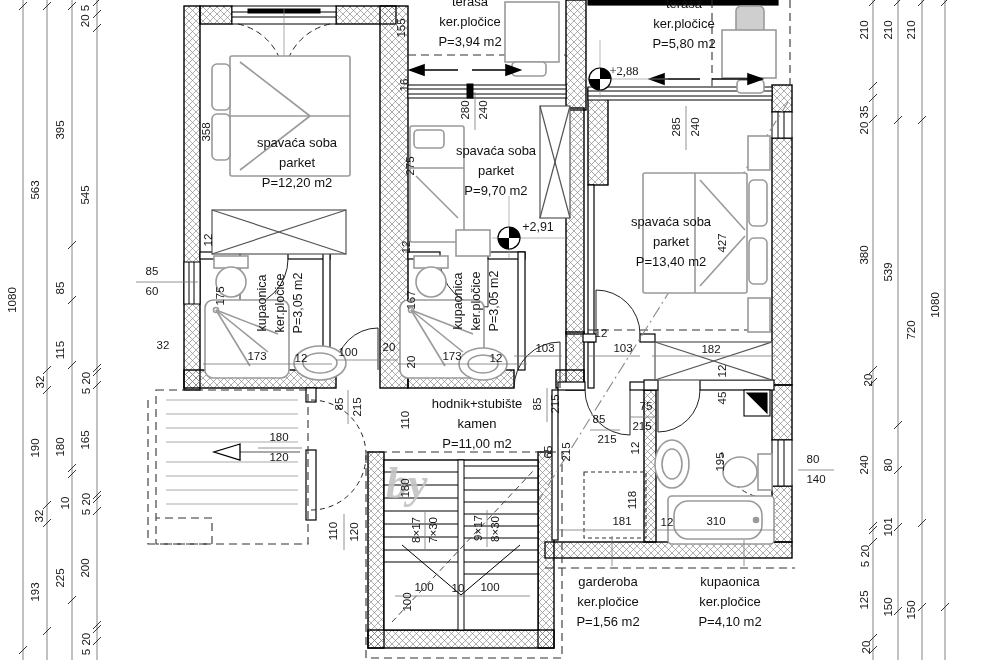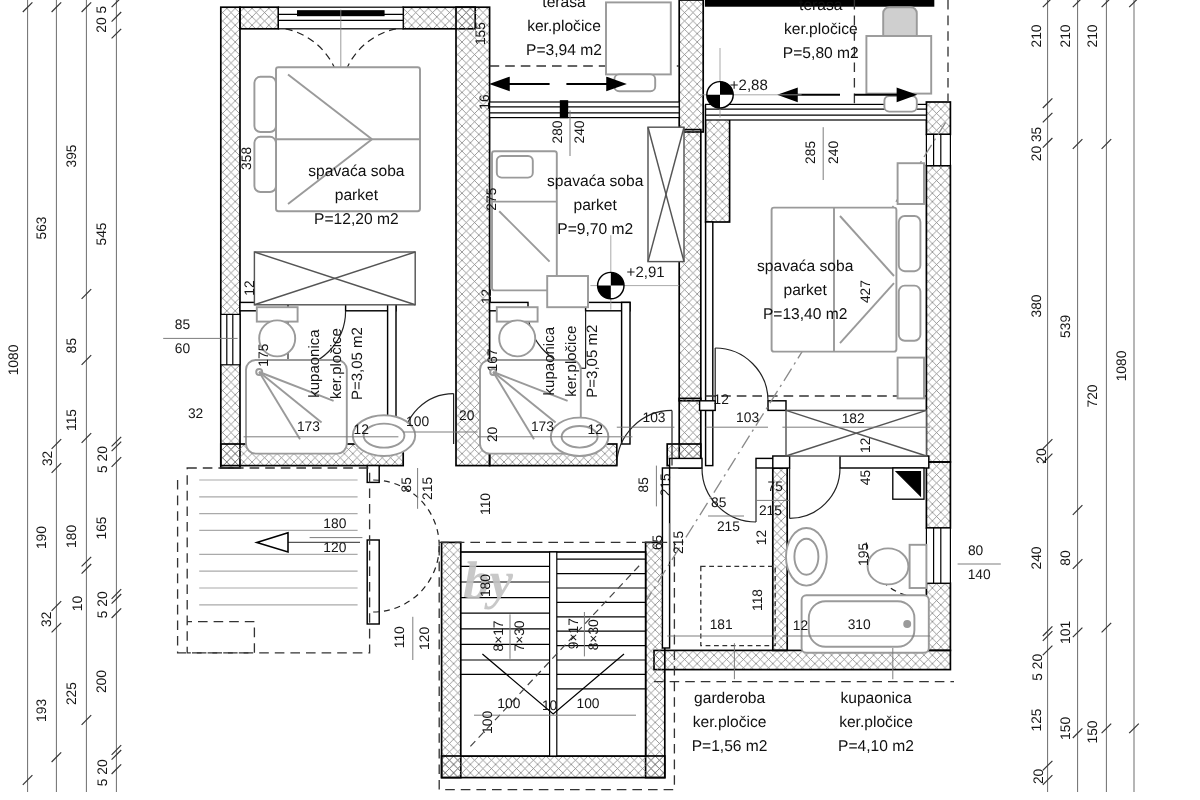--- a/index.html
+++ b/index.html
@@ -467,39 +467,39 @@
       <span class="dim" style="left: 601px; top: 334px;">12</span>
       <span class="dim" style="left: 545px; top: 349px;">103</span>
       <span class="dim" style="left: 623px; top: 349px;">103</span>
       <span class="dim" style="left: 711px; top: 350px;">182</span>
       <span class="dim" style="left: 723px; top: 371px; transform: translate(-50%, -50%) rotate(-90deg);">12</span>
       <span class="dim" style="left: 723px; top: 398px; transform: translate(-50%, -50%) rotate(-90deg);">45</span>
       <span class="dim" style="left: 721px; top: 462px; transform: translate(-50%, -50%) rotate(-90deg);">195</span>
       <span class="dim" style="left: 813px; top: 460px;">80</span>
       <span class="dim" style="left: 816px; top: 480px;">140</span>
       <span class="dim" style="left: 633px; top: 500px; transform: translate(-50%, -50%) rotate(-90deg);">118</span>
-      <span class="dim" style="left: 601px; top: 522px; text-align: right;">181</span>
+      <span class="dim" style="left: 622px; top: 522px; text-align: right;">181</span>
       <span class="dim" style="left: 667px; top: 523px;">12</span>
       <span class="dim" style="left: 716px; top: 522px;">310</span>
       <span class="dim" style="left: 279px; top: 438px;">180</span>
       <span class="dim" style="left: 279px; top: 458px;">120</span>
       <span class="dim" style="left: 340px; top: 404px; transform: translate(-50%, -50%) rotate(-90deg);">85</span>
       <span class="dim" style="left: 358px; top: 407px; transform: translate(-50%, -50%) rotate(-90deg);">215</span>
       <span class="dim" style="left: 334px; top: 531px; transform: translate(-50%, -50%) rotate(-90deg);">110</span>
       <span class="dim" style="left: 355px; top: 532px; transform: translate(-50%, -50%) rotate(-90deg);">120</span>
       <span class="dim" style="left: 406px; top: 488px; transform: translate(-50%, -50%) rotate(-90deg);">180</span>
       <span class="dim" style="left: 408px; top: 602px; transform: translate(-50%, -50%) rotate(-90deg);">100</span>
       <span class="dim" style="left: 417px; top: 530px; transform: translate(-50%, -50%) rotate(-90deg);">8×17</span>
       <span class="dim" style="left: 434px; top: 530px; transform: translate(-50%, -50%) rotate(-90deg);">7×30</span>
       <span class="dim" style="left: 479px; top: 528px; transform: translate(-50%, -50%) rotate(-90deg);">9×17</span>
       <span class="dim" style="left: 496px; top: 529px; transform: translate(-50%, -50%) rotate(-90deg);">8×30</span>
       <span class="dim" style="left: 424px; top: 588px;">100</span>
       <span class="dim" style="left: 458px; top: 589px;">10</span>
       <span class="dim" style="left: 490px; top: 588px;">100</span>
-      <span class="elev" style="left: 624px; top: 71px;">+2,88</span>
+      <span class="elev" style="left: 624px; top: 71px; font-family: Liberation Serif, serif;">+2,88</span>
       <span class="elev" style="left: 538px; top: 227px;">+2,91</span>
       <div class="roomblock" style="left: 297px; top: 133px;">
         <div>spavaća soba</div>
         <div>parket</div>
         <div>P=12,20 m2</div>
       </div>
       <div class="roomblock" style="left: 496px; top: 141px;">
         <div>spavaća soba</div>
         <div>parket</div>
         <div>P=9,70 m2</div>
@@ -511,20 +511,25 @@
       </div>
       <div class="roomblock" style="left: 470px; top: -8px;">
         <div>terasa</div>
         <div>ker.pločice</div>
         <div>P=3,94 m2</div>
       </div>
       <div class="roomblock" style="left: 684px; top: -6px;">
         <div>terasa</div>
         <div>ker.pločice</div>
         <div>P=5,80 m2</div>
+      </div>
+      <div class="roomblock" style="left: 477px; top: 394px;">
+        <div>hodnik+stubište</div>
+        <div>kamen</div>
+        <div>P=11,00 m2</div>
       </div>
       <span class="room" style="left: 262px; top: 303px; transform: translate(-50%, -50%) rotate(-90deg);">kupaonica</span>
       <span class="room" style="left: 280px; top: 303px; transform: translate(-50%, -50%) rotate(-90deg);">ker.pločice</span>
       <span class="room" style="left: 298px; top: 303px; transform: translate(-50%, -50%) rotate(-90deg);">P=3,05 m2</span>
       <span class="room" style="left: 458px; top: 301px; transform: translate(-50%, -50%) rotate(-90deg);">kupaonica</span>
       <span class="room" style="left: 476px; top: 301px; transform: translate(-50%, -50%) rotate(-90deg);">ker.pločice</span>
       <span class="room" style="left: 494px; top: 301px; transform: translate(-50%, -50%) rotate(-90deg);">P=3,05 m2</span>
       <div class="roomblock" style="left: 608px; top: 572px;">
         <div>garderoba</div>
         <div>ker.pločice</div>

